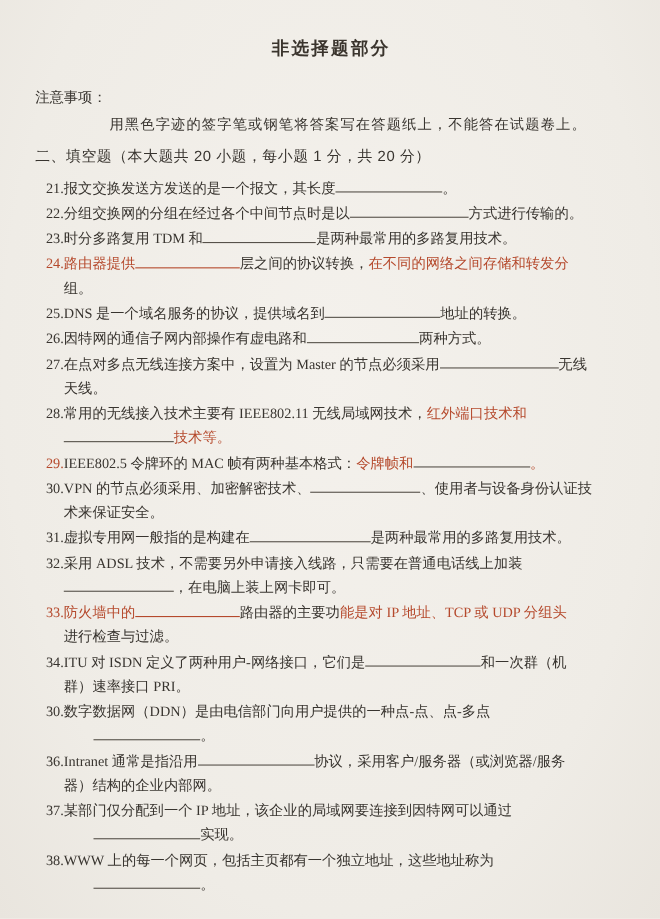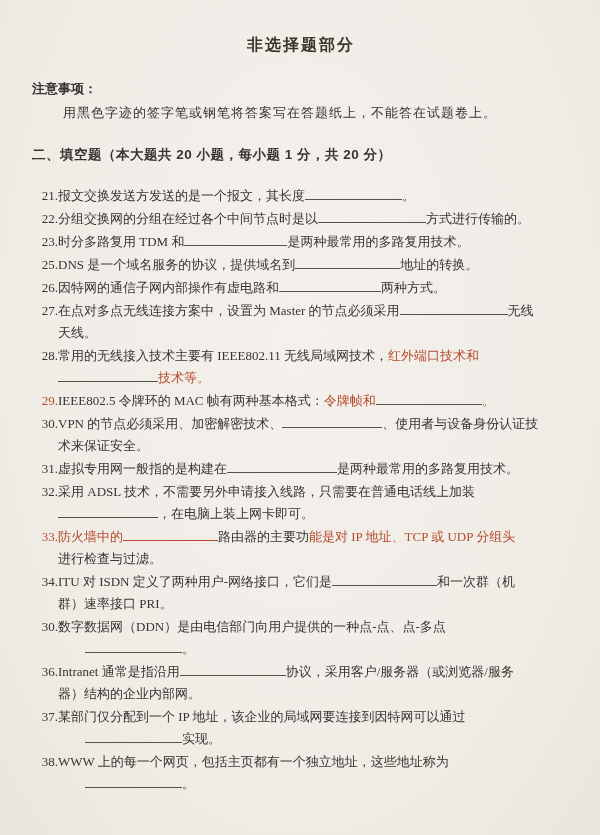--- a/index.html
+++ b/index.html
@@ -21,34 +21,35 @@
     text-align:center;
     font-family:"Liberation Sans","DejaVu Sans",sans-serif;
     font-weight:bold;
     font-size:16px;
     letter-spacing:2px;
     margin:0 0 22px 0;
     color:#3a342d;
   }
   .notice-label{
     font-family:"Liberation Sans","DejaVu Sans",sans-serif;
-    font-weight:bold;
+    font-weight:normal;
     font-size:13px;
     margin:0;
   }
   .notice-text{
-    margin:2px 0 20px 0;
+    margin:2px 0 7px 0;
     padding-left:31px;
     letter-spacing:1px;
+    text-align:center;
   }
   .section-heading{
     font-family:"Liberation Sans","DejaVu Sans",sans-serif;
-    font-weight:bold;
+    font-weight:normal;
     font-size:13.5px;
-    margin:0 0 19px 0;
+    margin:0 0 7px 0;
     letter-spacing:0.5px;
   }
   .q{
     display:flex;
     margin:0 0 1px 0;
   }
   .qnum{
     flex:0 0 26px;
     text-align:right;
   }
@@ -83,20 +84,24 @@
         <span class="qnum">21.</span>
         <span class="qcontent"><span class="">报文交换发送方发送的是一个报文，其长度</span><span class="blank" style="width: 97px;"></span><span class="">。</span></span>
       </div>
       <div class="q">
         <span class="qnum">22.</span>
         <span class="qcontent"><span class="">分组交换网的分组在经过各个中间节点时是以</span><span class="blank" style="width: 108px;"></span><span class="">方式进行传输的。</span></span>
       </div>
       <div class="q">
         <span class="qnum">23.</span>
         <span class="qcontent"><span class="">时分多路复用 TDM 和</span><span class="blank" style="width: 103px;"></span><span class="">是两种最常用的多路复用技术。</span></span>
+      </div>
+      <div class="q">
+        <span class="qnum red">24.</span>
+        <span class="qcontent"><span class="red">路由器提供</span><span class="blank red" style="width: 95px;"></span><span class="">层之间的协议转换，</span><span class="red">在不同的网络之间存储和转发分</span><br><span class="">组。</span></span>
       </div>
       <div class="q">
         <span class="qnum">25.</span>
         <span class="qcontent"><span class="">DNS 是一个域名服务的协议，提供域名到</span><span class="blank" style="width: 105px;"></span><span class="">地址的转换。</span></span>
       </div>
       <div class="q">
         <span class="qnum">26.</span>
         <span class="qcontent"><span class="">因特网的通信子网内部操作有虚电路和</span><span class="blank" style="width: 102px;"></span><span class="">两种方式。</span></span>
       </div>
       <div class="q">

